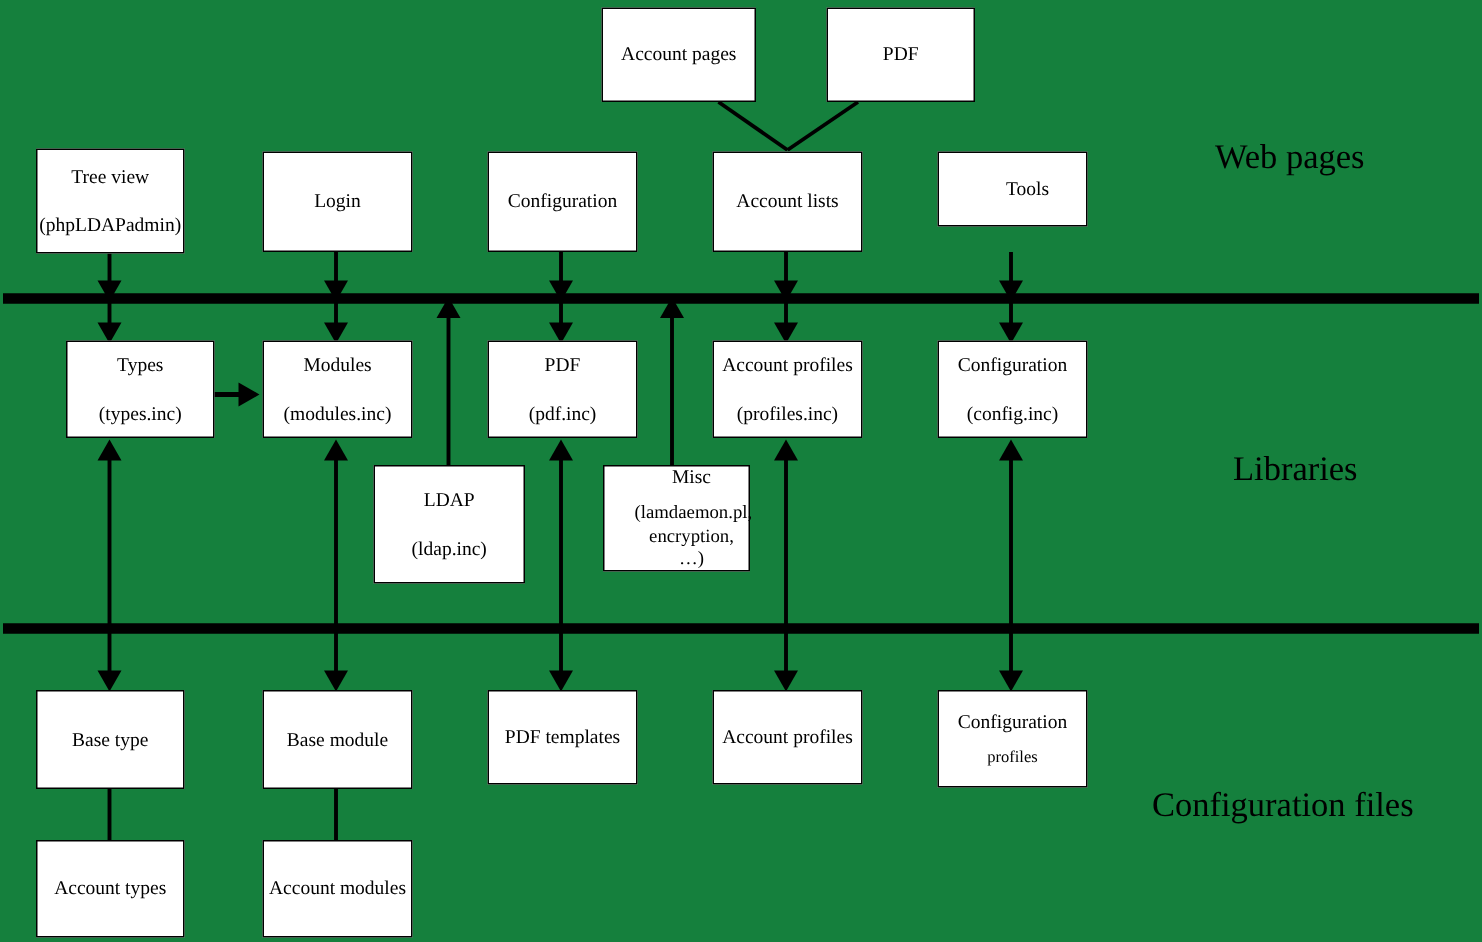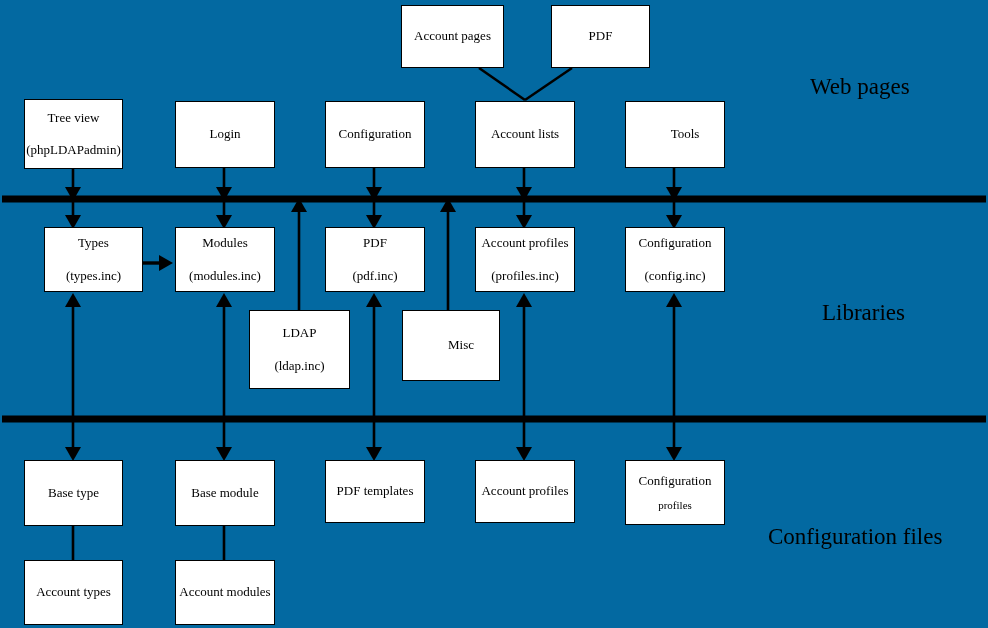--- a/index.html
+++ b/index.html
@@ -8,21 +8,21 @@
     background: #ffffff;
   }
   body {
     font-family: "Liberation Serif", "DejaVu Serif", serif;
     color: #000000;
   }
   #canvas {
     position: relative;
     width: 988px;
     height: 628px;
-    background: #0369a1;
+    background: #15803d;
     overflow: hidden;
   }
   .node {
     position: absolute;
     box-sizing: border-box;
     border: 1px solid #000000;
     background: #ffffff;
     display: flex;
     flex-direction: column;
     align-items: center;
@@ -186,21 +186,21 @@
       </div>
       <div class="node" style="left: 175px; top: 101px; width: 100px; height: 67px;">
         <span class="line1">Login</span>
       </div>
       <div class="node" style="left: 325px; top: 101px; width: 100px; height: 67px;">
         <span class="line1">Configuration</span>
       </div>
       <div class="node" style="left: 475px; top: 101px; width: 100px; height: 67px;">
         <span class="line1">Account lists</span>
       </div>
-      <div class="node" style="left: 625px; top: 101px; width: 100px; height: 67px; padding-left: 20px;">
+      <div class="node" style="left: 625px; top: 101px; width: 100px; height: 50px; padding-left: 20px;">
         <span class="line1">Tools</span>
       </div>
       <div class="node" style="left: 24px; top: 227px; width: 99px; height: 65px; margin-left: 20px;">
         <span class="line1">Types</span>
         <span class="line2">(types.inc)</span>
       </div>
       <div class="node" style="left: 175px; top: 227px; width: 100px; height: 65px;">
         <span class="line1">Modules</span>
         <span class="line2">(modules.inc)</span>
       </div>
@@ -215,20 +215,21 @@
       <div class="node" style="left: 625px; top: 227px; width: 100px; height: 65px;">
         <span class="line1">Configuration</span>
         <span class="line2">(config.inc)</span>
       </div>
       <div class="node" style="left: 249px; top: 310px; width: 101px; height: 79px;">
         <span class="line1">LDAP</span>
         <span class="line2">(ldap.inc)</span>
       </div>
       <div class="node" style="left: 402px; top: 310px; width: 98px; height: 71px; padding-left: 20px;">
         <span class="line1">Misc</span>
+        <span class="line2" style="font-size: 12.5px; margin-top: 8px; width: 100%;">(lamdaemon.pl, encryption, …)</span>
       </div>
       <div class="node" style="left: 24px; top: 460px; width: 99px; height: 66px;">
         <span class="line1">Base type</span>
       </div>
       <div class="node" style="left: 175px; top: 460px; width: 100px; height: 66px;">
         <span class="line1">Base module</span>
       </div>
       <div class="node" style="left: 325px; top: 460px; width: 100px; height: 63px;">
         <span class="line1">PDF templates</span>
       </div>
@@ -240,17 +241,17 @@
         <span class="line2">profiles</span>
       </div>
       <div class="node" style="left: 24px; top: 560px; width: 99px; height: 65px;">
         <span class="line1">Account types</span>
       </div>
       <div class="node" style="left: 175px; top: 560px; width: 100px; height: 65px;">
         <span class="line1">Account modules</span>
       </div>
     </div>
   <div id="labels-layer">
-      <div class="section-label" style="left: 810px; top: 74px;">Web pages</div>
+      <div class="section-label" style="left: 810px; top: 92px;">Web pages</div>
       <div class="section-label" style="left: 822px; top: 300px;">Libraries</div>
       <div class="section-label" style="left: 768px; top: 524px;">Configuration files</div>
     </div>
 </div>
 
 </body></html>

